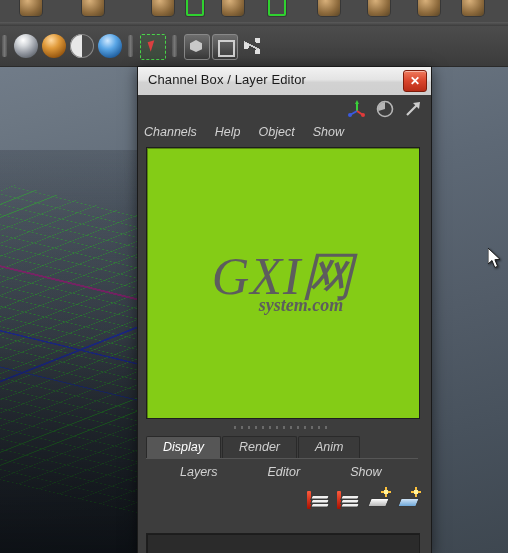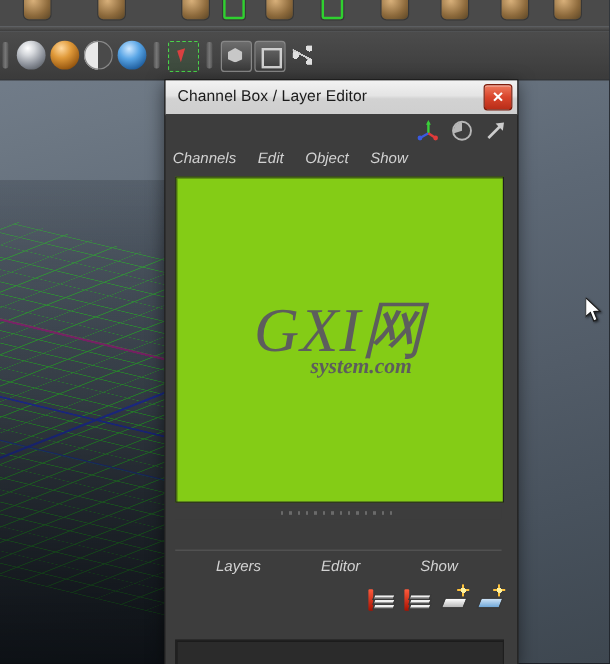--- a/index.html
+++ b/index.html
@@ -485,36 +485,41 @@
         <div class="ti">
           <svg width="20" height="20" viewBox="0 0 20 20">
             <line x1="4" y1="16" x2="15" y2="5" stroke="#cdcdcd" stroke-width="2.2"></line>
             <polygon points="17,3 16,10 10,4" fill="#cdcdcd"></polygon>
           </svg>
         </div>
       </div>
 
       <div class="menubar">
         <span>Channels</span>
-        <span>Edit</span>
+        <span>Help</span>
         <span>Object</span>
         <span>Show</span>
       </div>
 
       <div class="channel-area">
         <div class="watermark">
           <div class="wm-main">GXI网</div>
           <div class="wm-sub">system.com</div>
         </div>
       </div>
 
       <div class="drag-handle">
         <div class="dots"></div>
       </div>
 
+      <div class="tabs">
+        <div class="tab active">Display</div>
+        <div class="tab">Render</div>
+        <div class="tab">Anim</div>
+      </div>
       <div class="tab-underline"></div>
 
       <div class="layer-menu">
         <span>Layers</span>
         <span>Editor</span>
         <span>Show</span>
       </div>
 
       <div class="layer-tools">
         <div class="lt">

